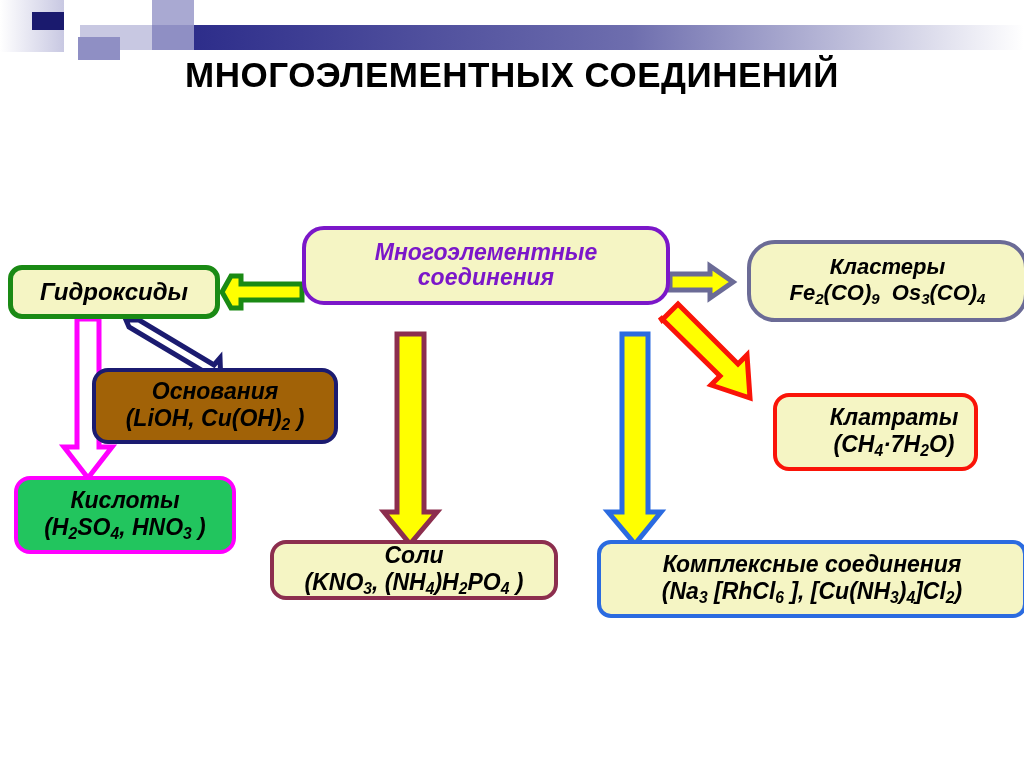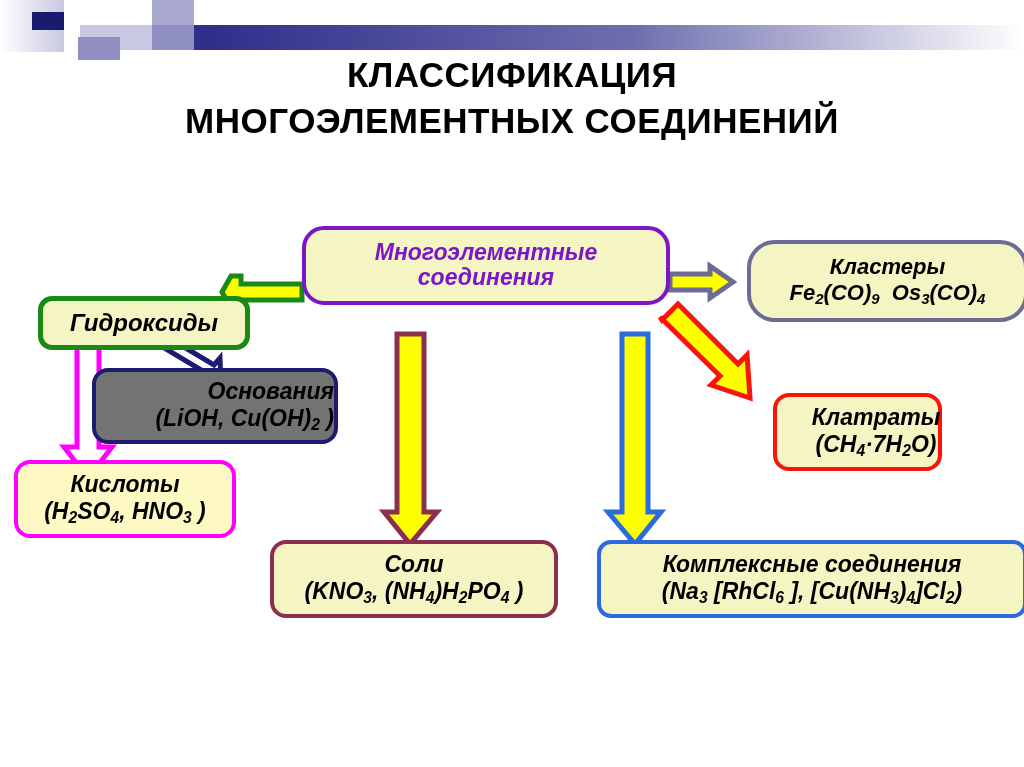--- a/index.html
+++ b/index.html
@@ -74,75 +74,73 @@
     border-radius: 22px;
     color: #7b17c9;
     font-size: 23px;
     justify-content: space-around;
     padding: 10px 0 12px 0;
   }
   #node-central .ln { line-height: 1.1; }
 
   
   #node-hydroxides {
-    left: 38px; top: 265px;
+    left: 8px; top: 265px;
     width: 212px; height: 54px;
     background: #f5f5c4;
     border: 5px solid #1a8a14;
     border-radius: 14px;
     font-size: 24px;
-    margin-top: 31px;
   }
 
   
   #node-bases {
     left: 92px; top: 368px;
     width: 246px; height: 76px;
-    background: #737373;
+    background: #a16207;
     border: 4px solid #1b1b70;
     border-radius: 16px;
     font-size: 23px;
-    align-items: flex-end;
   }
 
   
   #node-acids {
-    left: 14px; top: 460px;
+    left: 14px; top: 476px;
     width: 222px; height: 78px;
-    background: #fef9c3;
+    background: #22c55e;
     border: 4px solid #ff00ff;
     border-radius: 16px;
     font-size: 23px;
   }
 
   
   #node-clusters {
     left: 747px; top: 240px;
     width: 281px; height: 82px;
     background: #f5f5c4;
     border: 4px solid #6b6b96;
     border-radius: 28px;
     font-size: 22px;
   }
 
   
   #node-clathrates {
     left: 773px; top: 393px;
-    width: 169px; height: 78px;
+    width: 205px; height: 78px;
     background: #f5f5c4;
     border: 4px solid #fa1408;
     border-radius: 16px;
     font-size: 23px;
     padding-left: 37px;
   }
 
   
   #node-salts {
     left: 270px; top: 540px;
-    width: 288px; height: 78px;
+    width: 288px; height: 60px;
     background: #f5f5c4;
     border: 4px solid #8c2e4e;
     border-radius: 16px;
     font-size: 23px;
   }
 
   
   #node-complexes {
     left: 597px; top: 540px;
     width: 430px; height: 78px;
@@ -172,21 +170,20 @@
   <rect x="32" y="12" width="32" height="18" fill="#1a1a6e"></rect>
   <rect x="152" y="0" width="42" height="25" fill="#c8c8e2"></rect>
   <rect x="110" y="25" width="42" height="25" fill="#c8c8e2"></rect>
   <rect x="152" y="25" width="42" height="25" fill="#8f8fc4"></rect>
   <rect x="152" y="0" width="42" height="25" fill="#8f8fc4" opacity="0.55"></rect>
   <rect x="78" y="37" width="42" height="25" fill="#8f8fc4"></rect>
   <rect x="80" y="25" width="30" height="12" fill="#c8c8e2"></rect>
 </svg>
 
 <div id="title-block">
-  <span class="tline">КЛАССИФИКАЦИЯ</span>
   <span class="tline">МНОГОЭЛЕМЕНТНЫХ СОЕДИНЕНИЙ</span>
 </div>
 
 <div id="diagram">
 
   <svg id="arrow-layer" width="1024" height="767" viewBox="0 0 1024 767">
 
     <polygon points="302,292 302,284 241,284 241,276 231,276 231,276 222,292 231,308 241,308 241,300 302,300" fill="#ffff00" stroke="#1a8a14" stroke-width="5" stroke-linejoin="miter"></polygon>
 
     <polygon points="670,274 710,274 710,266 733,282 710,298 710,290 670,290" fill="#ffff00" stroke="#6b6b96" stroke-width="5" stroke-linejoin="miter"></polygon>

